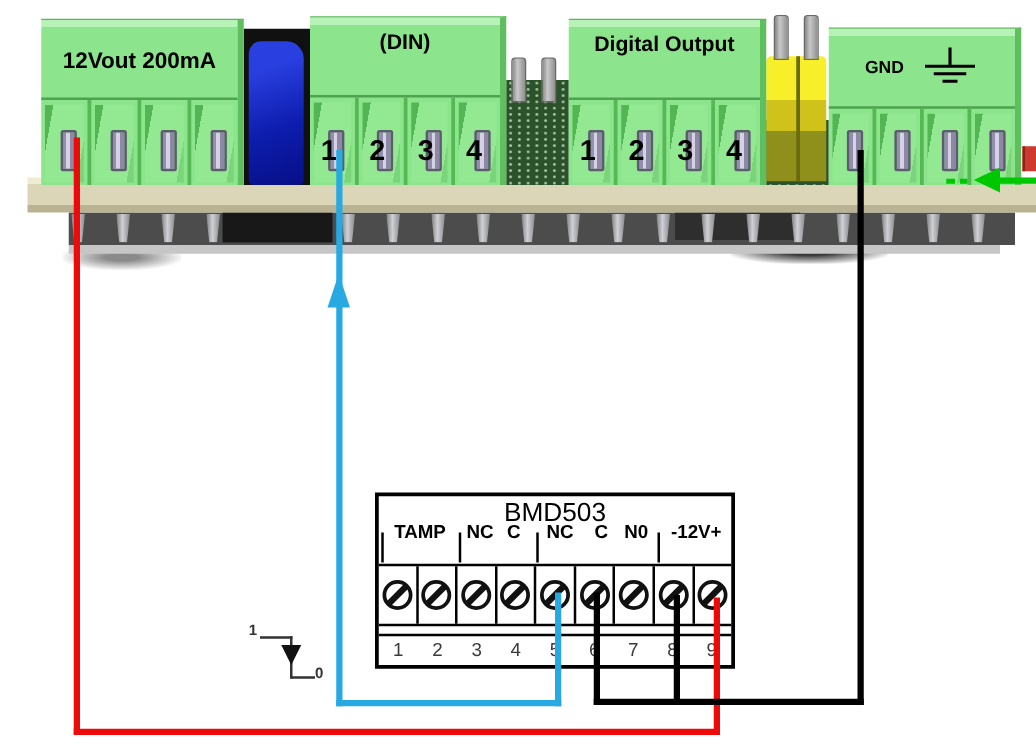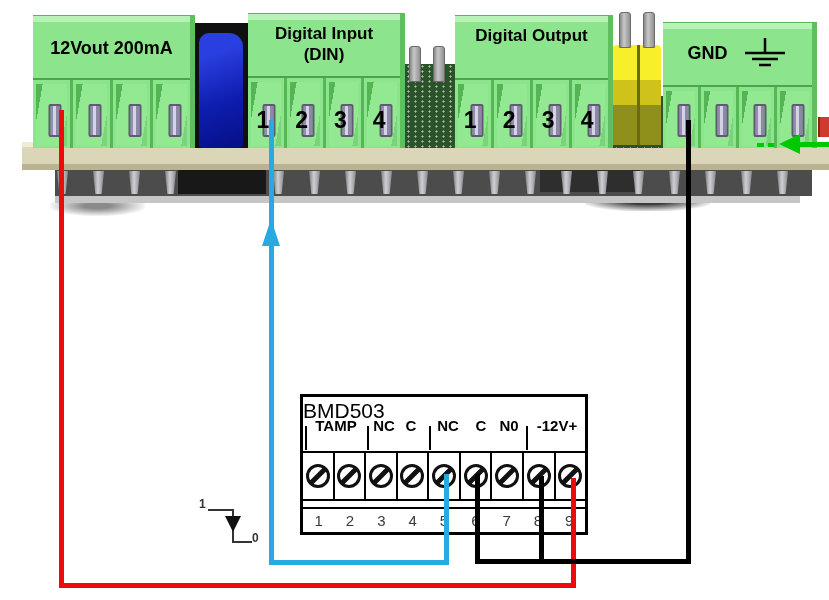--- a/index.html
+++ b/index.html
@@ -65,21 +65,21 @@
   .wire{position:absolute;z-index:30;}
   .w-red{background:#ee0a0a;}
   .w-blue{background:#29a9e2;}
   .w-black{background:#000;}
   .blue-arrowhead{position:absolute;left:262px;top:219px;width:0;height:0;z-index:31;
     border-left:9px solid transparent;border-right:9px solid transparent;border-bottom:27px solid #29a9e2;}
 
   
   .bmd{position:absolute;left:300px;top:394px;width:288px;height:141px;border:3px solid #000;
     background:#fff;z-index:20;}
-  .bmd-title{position:absolute;left:0;right:0;top:2px;font-size:21px;color:#000;}
+  .bmd-title{position:absolute;left:0;right:0;top:2px;text-align:center;font-size:21px;color:#000;}
   .bmd-label{position:absolute;top:20px;transform:translateX(-50%);font-size:15px;font-weight:bold;color:#000;white-space:nowrap;}
   .bmd-tick{position:absolute;top:29px;width:2px;height:24px;background:#000;}
   .bmd-line{position:absolute;left:0;right:0;height:2px;background:#000;}
   .screw-row{position:absolute;left:0;right:0;top:56px;height:46px;display:flex;}
   .scell{flex:1;position:relative;border-right:2px solid #000;}
   .scell:last-child{border-right:none;}
   .screw{position:absolute;left:50%;top:50%;transform:translate(-50%,-50%);
     width:24px;height:24px;border:3px solid #111;border-radius:50%;background:#fff;}
   .screw::after{content:"";position:absolute;left:50%;top:50%;width:22px;height:5px;background:#111;
     transform:translate(-50%,-50%) rotate(-45deg);}
@@ -160,21 +160,20 @@
         </div>
       <div class="tcell">
           <div class="pocket"></div>
           <div class="slot"></div>
         </div>
     </div>
   </div>
 
   <div class="block" style="left:248px;top:13px;width:157px;height:135px">
     <div class="blabel" style="padding-top:9px;font-size:17px;line-height:21px">
-      <div>Digital Input</div>
       <div>(DIN)</div>
     </div>
     <div class="trow" style="height:72px">
       <div class="tcell">
           <div class="pocket"></div>
           <div class="slot"></div>
           <div class="tnum">1</div>
         </div>
       <div class="tcell">
           <div class="pocket"></div>
@@ -216,21 +215,21 @@
         </div>
       <div class="tcell">
           <div class="pocket"></div>
           <div class="slot"></div>
           <div class="tnum">4</div>
         </div>
     </div>
   </div>
 
   <div class="block" style="left:663px;top:22px;width:154px;height:126px">
-    <div class="blabel" style="padding-top:14px;font-size:18px;display:flex;justify-content:center;align-items:center;gap:14px">
+    <div class="blabel" style="padding-top:14px;font-size:14px;display:flex;justify-content:center;align-items:center;gap:14px">
       <span>GND</span>
       <svg width="46" height="32">
         <line x1="23" y1="1" x2="23" y2="16" stroke="#000" stroke-width="2.5"></line>
         <line x1="3" y1="16" x2="43" y2="16" stroke="#000" stroke-width="2.5"></line>
         <line x1="10" y1="22" x2="36" y2="22" stroke="#000" stroke-width="2.5"></line>
         <line x1="17" y1="28" x2="29" y2="28" stroke="#000" stroke-width="2.5"></line>
       </svg>
     </div>
     <div class="trow" style="height:63px">
       <div class="tcell">

